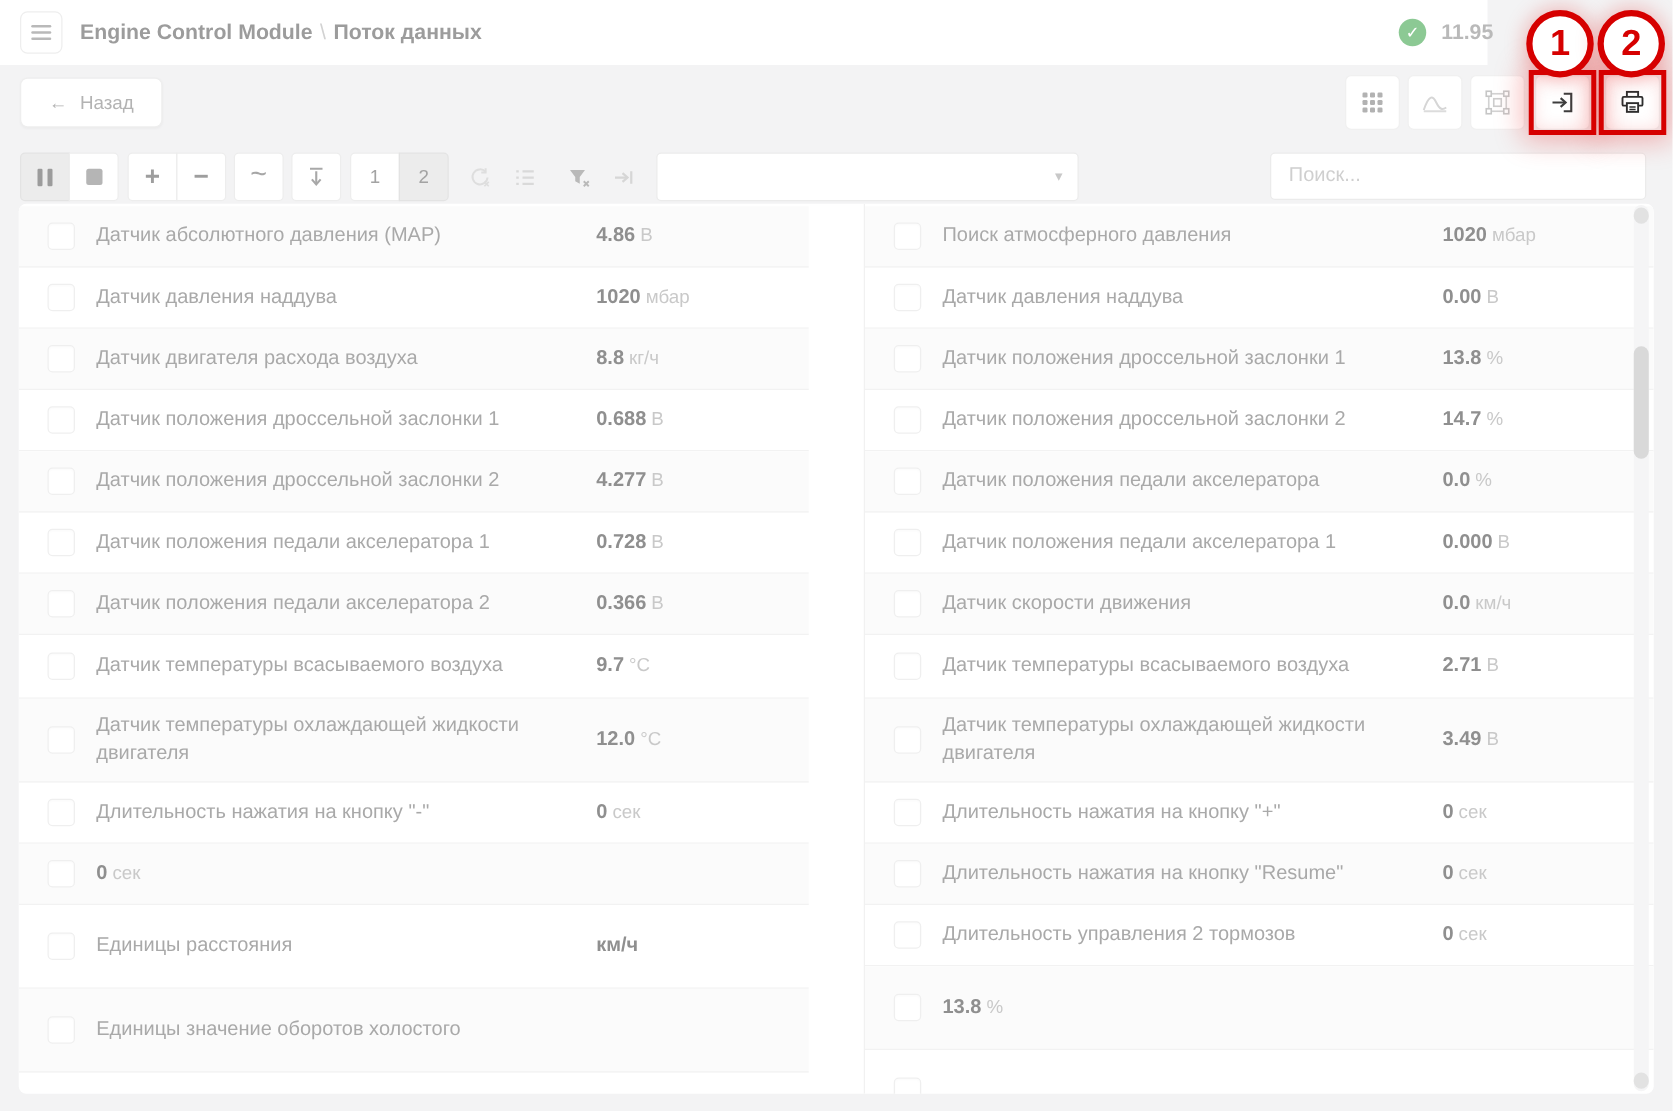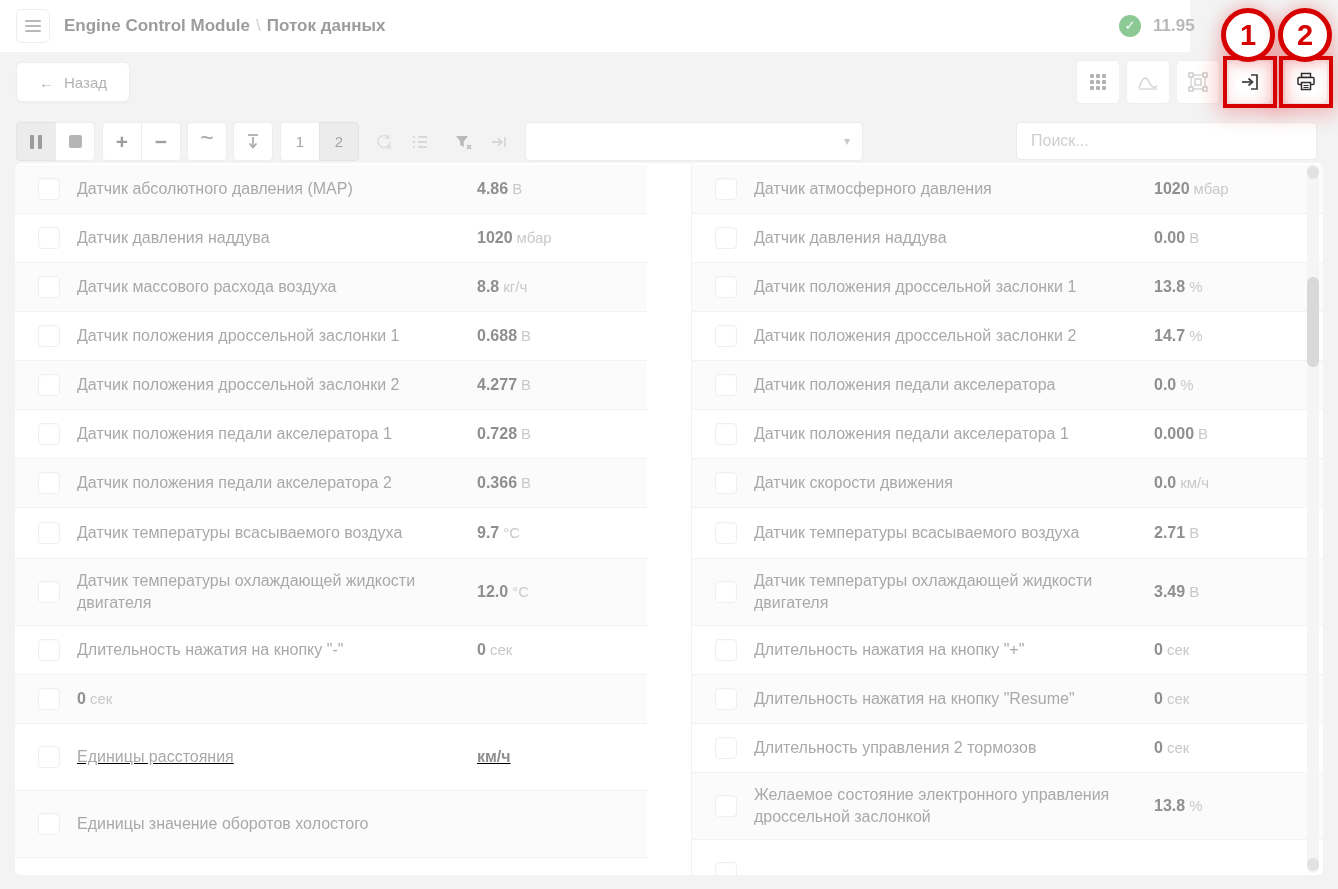--- a/index.html
+++ b/index.html
@@ -240,21 +240,21 @@
         <span class="nm">Датчик абсолютного давления (MAP)</span>
         <span class="vl"><b>4.86</b><i>В</i></span>
       </div>
       <div class="prow" style="height: 49px;">
         <span class="cb"></span>
         <span class="nm">Датчик давления наддува</span>
         <span class="vl"><b>1020</b><i>мбар</i></span>
       </div>
       <div class="prow" style="height: 49px;">
         <span class="cb"></span>
-        <span class="nm">Датчик массового расхода воздуха</span>
+        <span class="nm">Датчик двигателя расхода воздуха</span>
         <span class="vl"><b>8.8</b><i>кг/ч</i></span>
       </div>
       <div class="prow" style="height: 49px;">
         <span class="cb"></span>
         <span class="nm">Датчик положения дроссельной заслонки 1</span>
         <span class="vl"><b>0.688</b><i>В</i></span>
       </div>
       <div class="prow" style="height: 49px;">
         <span class="cb"></span>
         <span class="nm">Датчик положения дроссельной заслонки 2</span>
@@ -282,35 +282,35 @@
       </div>
       <div class="prow" style="height: 49px;">
         <span class="cb"></span>
         <span class="nm">Длительность нажатия на кнопку "-"</span>
         <span class="vl"><b>0</b><i>сек</i></span>
       </div>
       <div class="prow" style="height: 49px;">
         <span class="cb"></span>
         <span class="vl"><b>0</b><i>сек</i></span>
       </div>
-      <div class="prow" style="height: 67px; text-decoration: underline;">
+      <div class="prow" style="height: 67px;">
         <span class="cb"></span>
         <span class="nm">Единицы расстояния</span>
         <span class="vl"><b>км/ч</b><i></i></span>
       </div>
       <div class="prow" style="height: 67px;">
         <span class="cb"></span>
         <span class="nm">Единицы значение оборотов холостого</span>
         <span class="vl"><b></b><i></i></span>
       </div>
     </div>
   <div class="pcol right">
       <div class="prow" style="height: 49px;">
         <span class="cb"></span>
-        <span class="nm">Датчик атмосферного давления</span>
+        <span class="nm">Поиск атмосферного давления</span>
         <span class="vl"><b>1020</b><i>мбар</i></span>
       </div>
       <div class="prow" style="height: 49px;">
         <span class="cb"></span>
         <span class="nm">Датчик давления наддува</span>
         <span class="vl"><b>0.00</b><i>В</i></span>
       </div>
       <div class="prow" style="height: 49px;">
         <span class="cb"></span>
         <span class="nm">Датчик положения дроссельной заслонки 1</span>
@@ -356,21 +356,20 @@
         <span class="nm">Длительность нажатия на кнопку "Resume"</span>
         <span class="vl"><b>0</b><i>сек</i></span>
       </div>
       <div class="prow" style="height: 49px;">
         <span class="cb"></span>
         <span class="nm">Длительность управления 2 тормозов</span>
         <span class="vl"><b>0</b><i>сек</i></span>
       </div>
       <div class="prow" style="height: 67px;">
         <span class="cb"></span>
-        <span class="nm">Желаемое состояние электронного управления дроссельной заслонкой</span>
         <span class="vl"><b>13.8</b><i>%</i></span>
       </div>
       <div class="prow" style="height: 67px;">
         <span class="cb"></span>
         <span class="nm"></span>
         <span class="vl"><b></b><i></i></span>
       </div>
     </div>
 </div>
 

